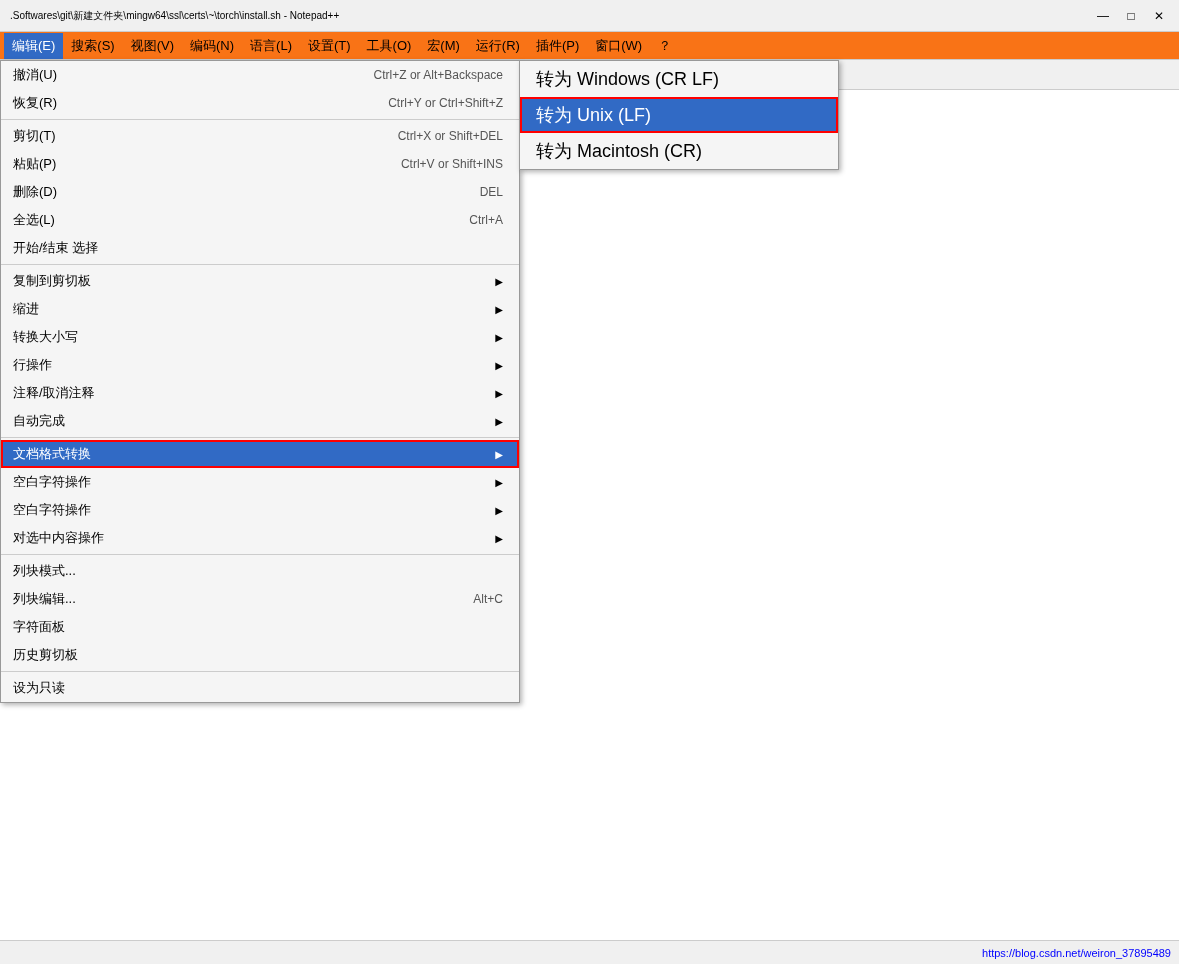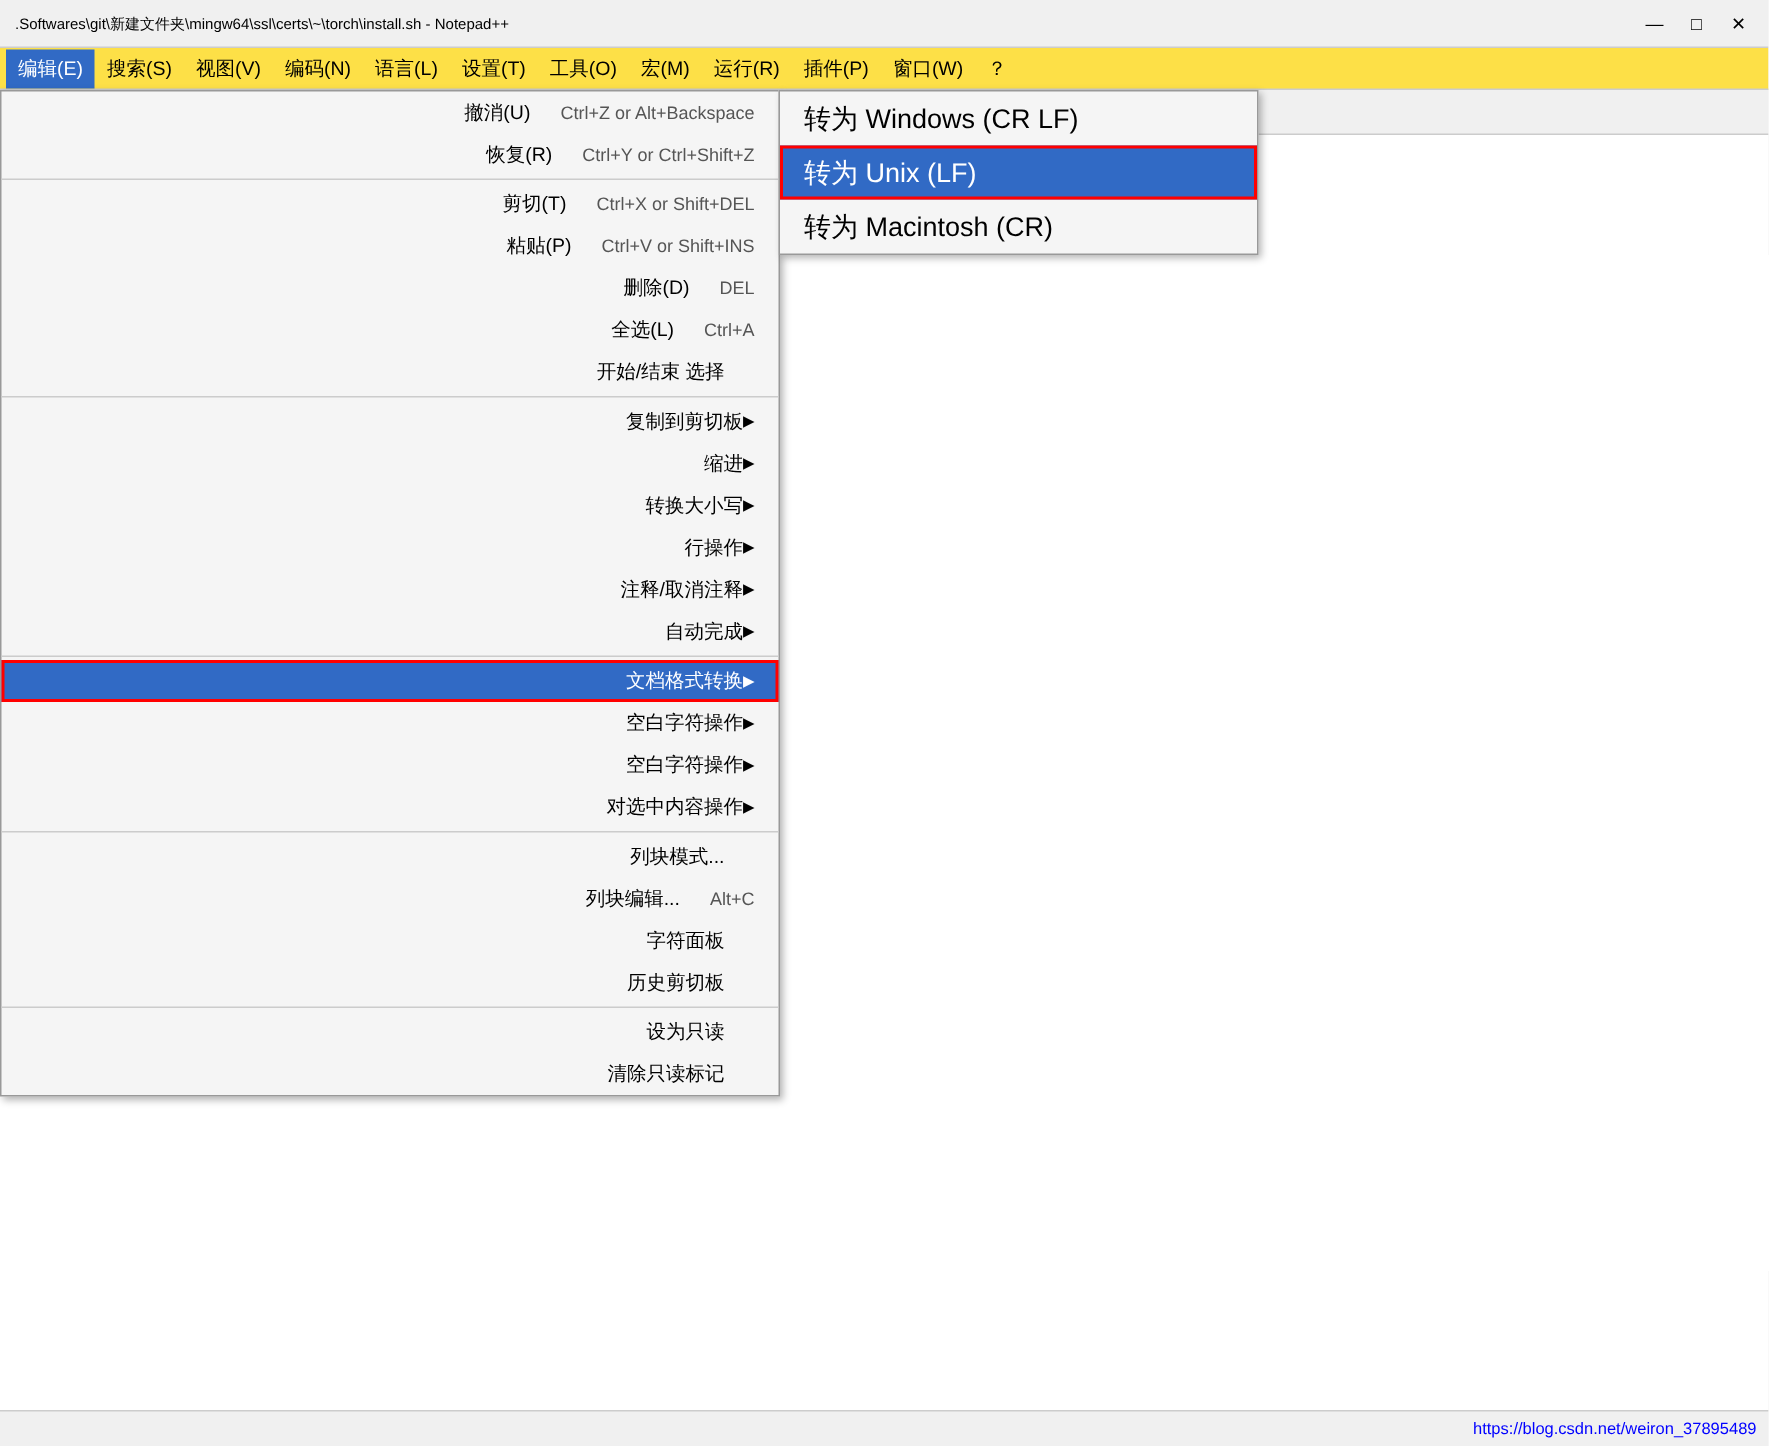--- a/index.html
+++ b/index.html
@@ -37,21 +37,21 @@
       display: flex;
       align-items: center;
       justify-content: center;
       font-size: 12px;
       cursor: pointer;
     }
 
     
     .menu-bar {
       height: 28px;
-      background: #fde047;
+      background: #f97316;
       display: flex;
       align-items: center;
       padding: 0 4px;
       border-bottom: 1px solid #ccc;
     }
     .menu-item {
       padding: 4px 8px;
       cursor: pointer;
       font-size: 13px;
       color: #000;
@@ -153,21 +153,21 @@
       left: 0px;
       width: 520px;
       background: #f5f5f5;
       border: 1px solid #999;
       box-shadow: 2px 2px 5px rgba(0,0,0,0.3);
       z-index: 100;
       font-size: 13px;
     }
     .dropdown-item {
       display: flex;
-      justify-content: flex-end;
+      justify-content: space-between;
       align-items: center;
       padding: 5px 16px 5px 12px;
       cursor: pointer;
       color: #000;
       min-height: 26px;
     }
     .dropdown-item.active {
       background: #316ac5;
       color: white;
     }
@@ -474,24 +474,20 @@
     <span>历史剪切板</span>
     <span class="shortcut"></span>
   </div>
   <div class="dropdown-separator"></div>
 
   <div class="dropdown-item">
     <span>设为只读</span>
     <span class="shortcut"></span>
   </div>
 
-  <div class="dropdown-item">
-    <span>清除只读标记</span>
-    <span class="shortcut"></span>
-  </div>
 </div>
 
 <div class="submenu-format">
 
   <div class="submenu-item">
     <span>转为 Windows (CR LF)</span>
   </div>
 
   <div class="submenu-item active outlined-item">
     <span>转为 Unix (LF)</span>

